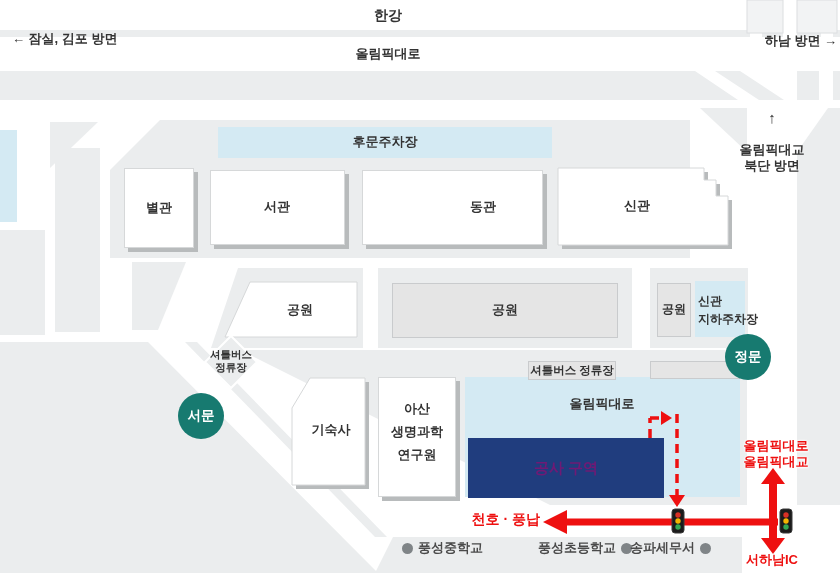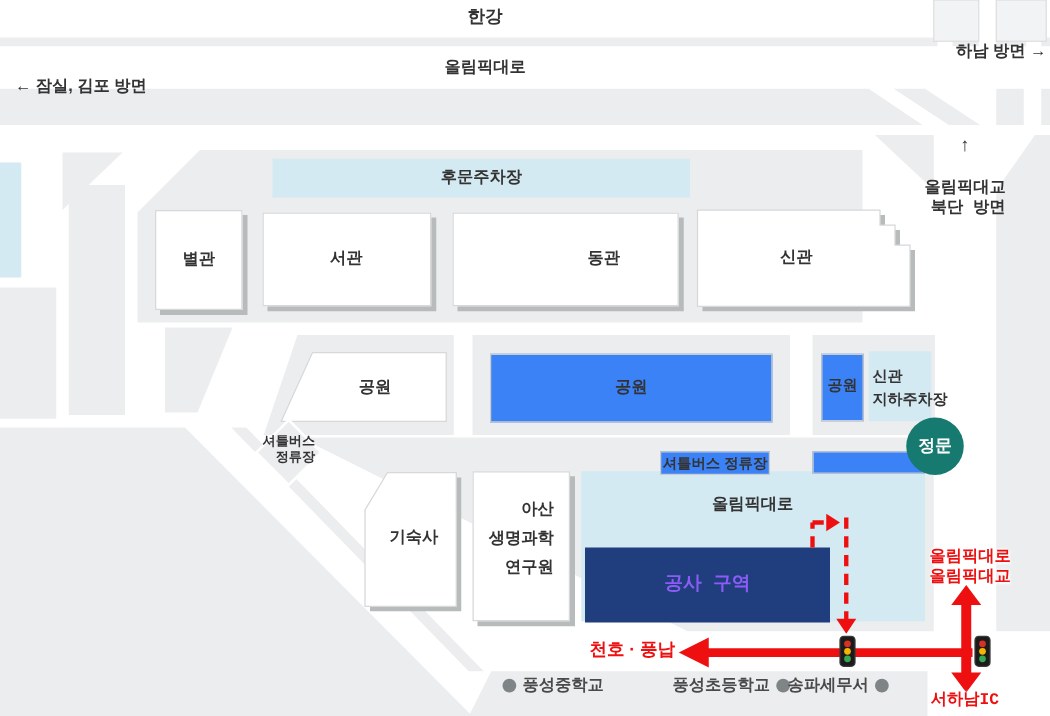--- a/index.html
+++ b/index.html
@@ -3,24 +3,24 @@
 <meta charset="utf-8">
 <style>
   html,body{margin:0;padding:0;background:#fff;}
   #map{position:relative;width:840px;height:573px;background:#fff;overflow:hidden;
        font-family:"Liberation Sans","DejaVu Sans",sans-serif;color:#333;}
   svg{position:absolute;left:0;top:0;}
   #base-svg{z-index:0;}
   #overlay-svg{z-index:6;pointer-events:none;}
   .abs{position:absolute;box-sizing:border-box;}
   .lbl{position:absolute;transform:translate(-50%,-50%);white-space:nowrap;
-       font-size:13px;font-weight:bold;color:#333;z-index:5;text-align:right;line-height:1.2;font-family:Liberation Mono, monospace;}
+       font-size:13px;font-weight:bold;color:#333;z-index:5;text-align:center;line-height:1.2;}
   .lbl .line{display:block;}
   .building{background:#fff;border:1px solid #d6d8d9;box-shadow:4px 4px 0 #b8bbbc;z-index:2;}
-  .whitebox{background:#3b82f6;border:1px solid #c9cbcd;z-index:3;}
+  .whitebox{background:#e5e5e5;border:1px solid #c9cbcd;z-index:3;}
   .bluebox{background:#d4eaf3;z-index:1;}
   .navybox{background:#203d7e;z-index:2;}
   .gate{width:46px;height:46px;border-radius:50%;background:#177a70;color:#fff;
         display:flex;align-items:center;justify-content:center;font-size:13.5px;
         font-weight:bold;z-index:7;transform:translate(-50%,-50%);}
   .red-label{color:#ee1010;z-index:8;text-shadow:0 0 3px #fff,0 0 3px #fff,1px 1px 2px #fff;}
   .small{font-size:12px;}
   .landmark{position:absolute;transform:translateY(-50%);display:flex;align-items:center;
             gap:5px;font-size:13px;font-weight:bold;color:#4a4a4a;z-index:5;white-space:nowrap;}
   .dot{width:11px;height:11px;border-radius:50%;background:#7f8487;display:inline-block;}
@@ -90,21 +90,21 @@
   <div class="abs whitebox" style="left:392px;top:283px;width:226px;height:55px;"></div>
   <div class="abs whitebox" style="left:657px;top:283px;width:34px;height:54px;"></div>
   <div class="abs whitebox" style="left:528px;top:361px;width:88px;height:19px;display:flex;align-items:center;justify-content:center;font-size:11.5px;font-weight:bold;">
       <span>셔틀버스 정류장</span>
     </div>
   <div class="abs whitebox" style="left:650px;top:361px;width:90px;height:18px;"></div>
 
   <div class="abs navybox" style="left:468px;top:438px;width:196px;height:60px;"></div>
 
   <div class="lbl" style="left:388px;top:15px;font-size:14px;">한강</div>
-  <div class="dirlbl" style="left:12px;top:60px;">← 잠실, 김포 방면</div>
+  <div class="dirlbl" style="left:12px;top:30px;">← 잠실, 김포 방면</div>
   <div class="lbl" style="left:388px;top:54px;">올림픽대로</div>
   <div class="dirlbl" style="right:3px;top:32px;">하남 방면 →</div>
   <div class="lbl" style="left:772px;top:118px;font-size:15px;">↑</div>
   <div class="lbl" style="left:772px;top:158px;">
     <span class="line">올림픽대교</span>
     <span class="line">북단 방면</span>
   </div>
 
   <div class="lbl" style="left:385px;top:142px;">후문주차장</div>
   <div class="lbl" style="left:159px;top:208px;">별관</div>
@@ -122,24 +122,27 @@
     <span class="line">셔틀버스</span>
     <span class="line">정류장</span>
   </div>
   <div class="lbl" style="left:602px;top:404px;">올림픽대로</div>
   <div class="lbl" style="left:331px;top:430px;">기숙사</div>
   <div class="lbl" style="left:417px;top:431px;line-height:23px;">
     <span class="line">아산</span>
     <span class="line">생명과학</span>
     <span class="line">연구원</span>
   </div>
-  <div class="lbl" style="left:566px;top:468px;color:#8b5cf6;font-size:15px;z-index:5;">공사 구역</div>
+  <div class="lbl" style="left:566px;top:468px;color:#701a75;font-size:15px;z-index:5;">공사 구역</div>
 
   <div class="abs gate" style="left:748px;top:357px;">
       <span>정문</span>
+    </div>
+  <div class="abs gate" style="left:201px;top:416px;">
+      <span>서문</span>
     </div>
 
   <svg id="overlay-svg" width="840" height="573">
     <g stroke="#ee1010" stroke-width="3.5" fill="none" stroke-dasharray="9 6">
       <path d="M650,438 L650,418"></path>
       <path d="M650,418 L662,418"></path>
       <path d="M677,414 L677,497"></path>
     </g>
     <g fill="#ee1010">
       <polygon points="672,418 661,411 661,425"></polygon>

